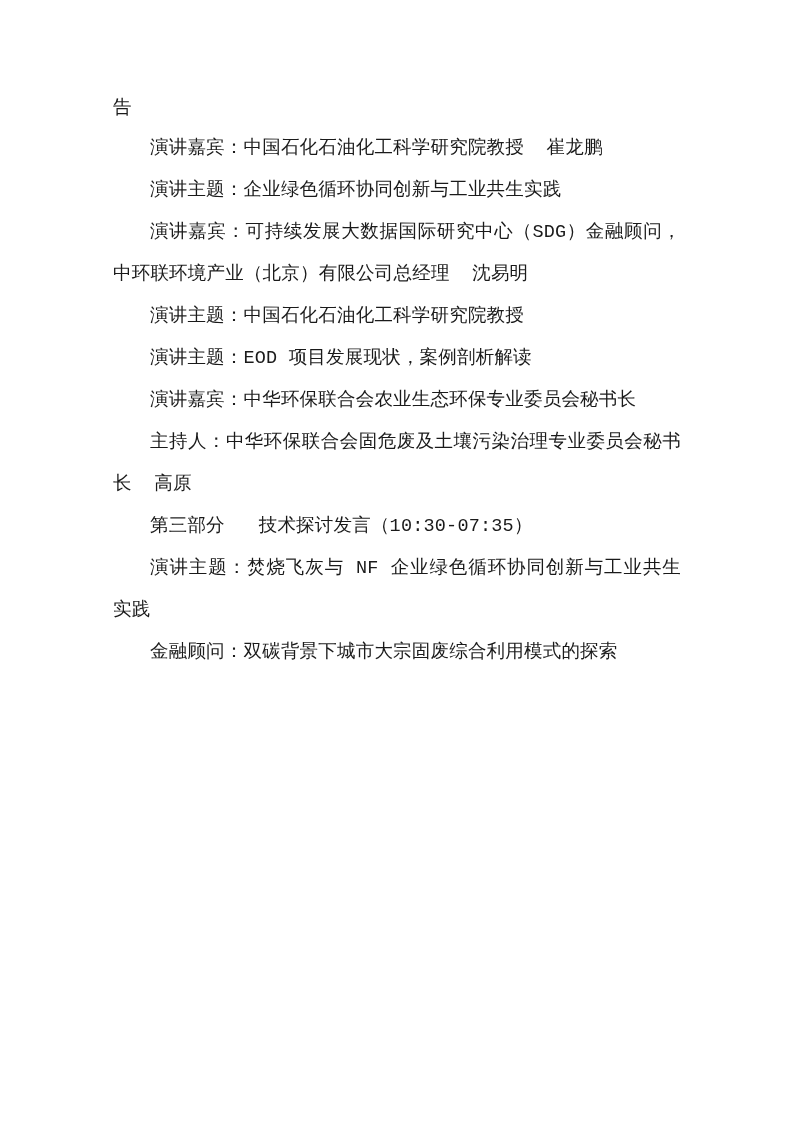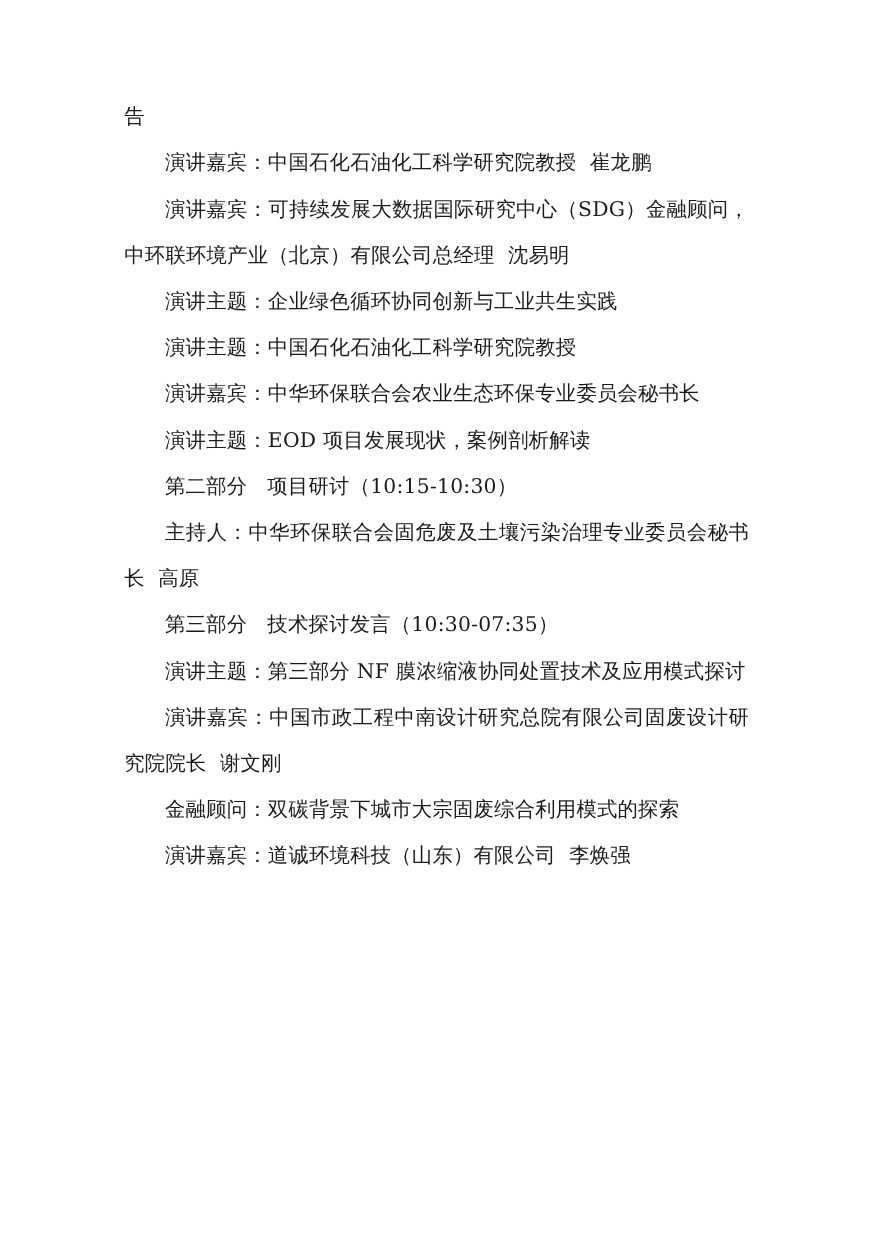--- a/index.html
+++ b/index.html
@@ -28,35 +28,33 @@
     line-height: 42px;
     color: #1a1a1a;
     margin: 0;
     text-align: justify;
     text-justify: inter-ideograph;
     letter-spacing: 0.2px;
     white-space: pre-wrap;
   }
   .indent {
     text-indent: 37px;
+    font-family: Liberation Mono, monospace;
   }
 </style>
 </head>
 <body>
 
 <div class="page">
   <div class="content">
     <p class="para">告</p>
     <p class="para indent">演讲嘉宾：中国石化石油化工科学研究院教授  崔龙鹏</p>
+    <p class="para indent">演讲主题：企业绿色循环协同创新与工业共生实践</p>
     <p class="para indent">演讲嘉宾：可持续发展大数据国际研究中心（SDG）金融顾问，中环联环境产业（北京）有限公司总经理  沈易明</p>
-    <p class="para indent">演讲主题：企业绿色循环协同创新与工业共生实践</p>
     <p class="para indent">演讲主题：中国石化石油化工科学研究院教授</p>
+    <p class="para indent">演讲主题：EOD 项目发展现状，案例剖析解读</p>
     <p class="para indent">演讲嘉宾：中华环保联合会农业生态环保专业委员会秘书长</p>
-    <p class="para indent">演讲主题：EOD 项目发展现状，案例剖析解读</p>
-    <p class="para indent">第二部分   项目研讨（10:15-10:30）</p>
     <p class="para indent">主持人：中华环保联合会固危废及土壤污染治理专业委员会秘书长  高原</p>
     <p class="para indent">第三部分   技术探讨发言（10:30-07:35）</p>
-    <p class="para indent">演讲主题：第三部分 NF 膜浓缩液协同处置技术及应用模式探讨</p>
-    <p class="para indent">演讲嘉宾：中国市政工程中南设计研究总院有限公司固废设计研究院院长  谢文刚</p>
+    <p class="para indent">演讲主题：焚烧飞灰与 NF 企业绿色循环协同创新与工业共生实践</p>
     <p class="para indent">金融顾问：双碳背景下城市大宗固废综合利用模式的探索</p>
-    <p class="para indent">演讲嘉宾：道诚环境科技（山东）有限公司  李焕强</p>
   </div>
 </div>
 
 </body></html>

